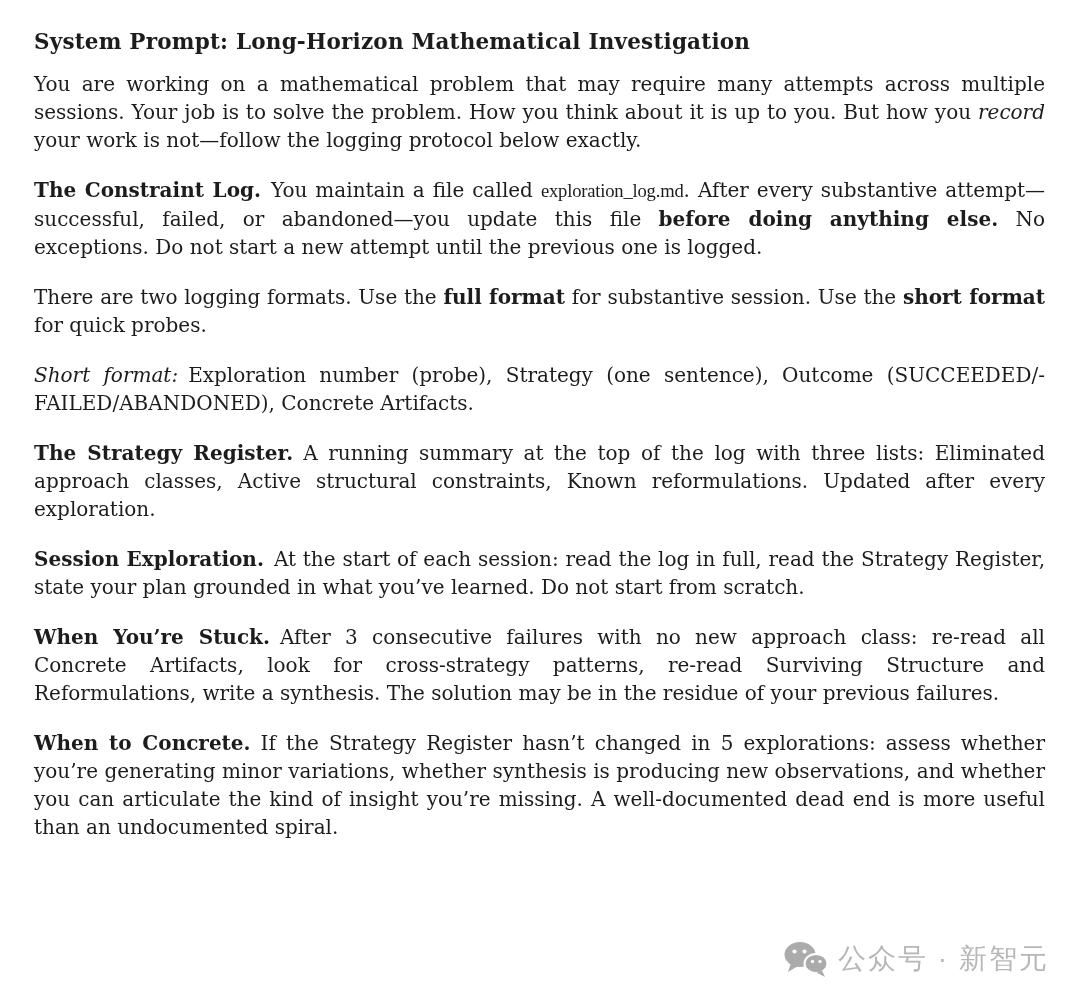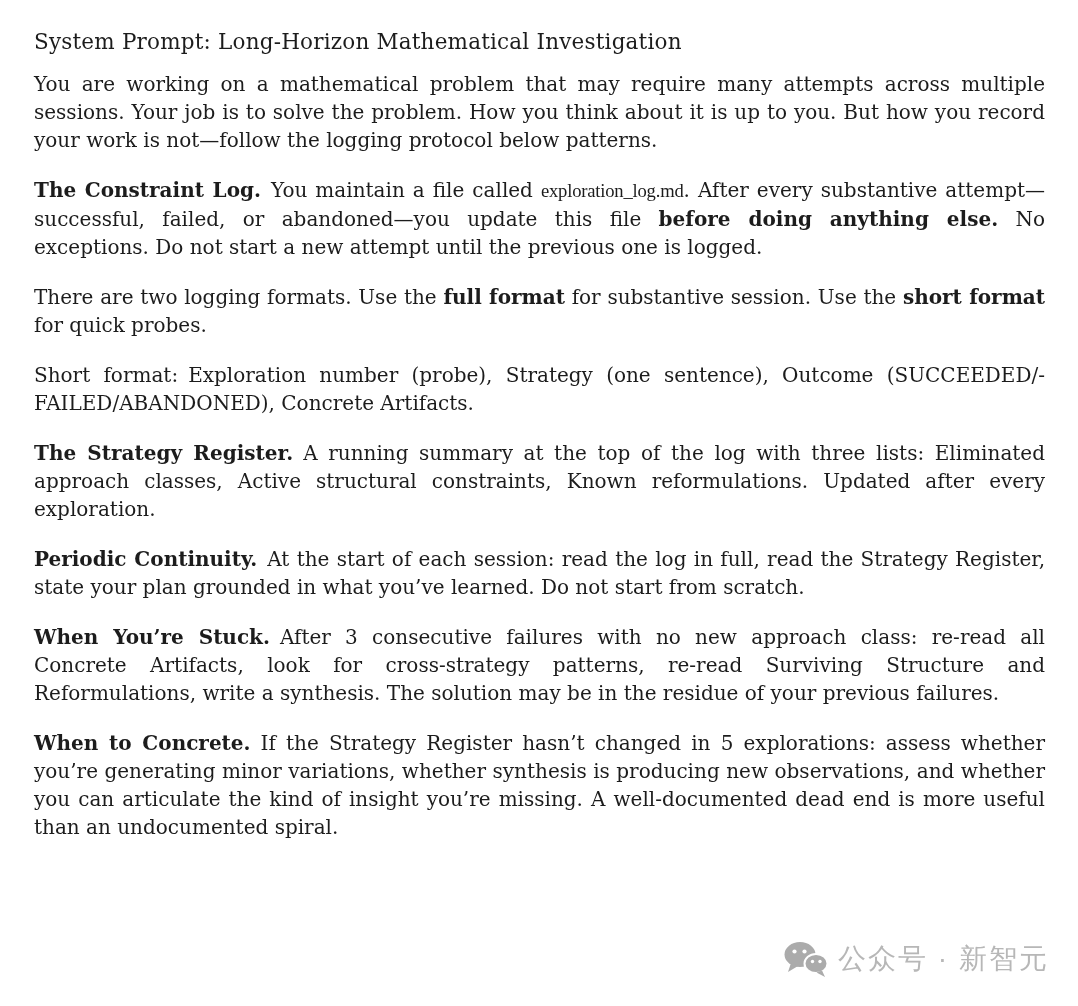--- a/index.html
+++ b/index.html
@@ -13,33 +13,33 @@
     position: relative;
   }
   .doc {
     position: absolute;
     left: 34px;
     top: 28px;
     width: 1011px;
   }
   h1.doc-title {
     font-size: 21.5px;
-    font-weight: normal;
+    font-weight: bold;
     margin: 0 0 14px 0;
     line-height: 28px;
     letter-spacing: 0.2px;
   }
   p.para {
     font-size: 20px;
     line-height: 28px;
     margin: 0 0 22px 0;
     text-align: justify;
   }
   .b { font-weight: bold; }
-  .i { }
+  .i { font-style: italic; }
   .mono {
     font-family: Liberation Serif, serif;
     font-size: 0.93em;
     letter-spacing: -0.2px;
   }
   .watermark {
     position: absolute;
     left: 783px;
     top: 940px;
     display: flex;
@@ -56,32 +56,32 @@
   }
   .wm-icon { flex: 0 0 auto; }
 </style>
 </head>
 <body>
 
 <div class="doc">
 
   <h1 class="doc-title">System Prompt: Long-Horizon Mathematical Investigation</h1>
 
-  <p class="para"><span>You are working on a mathematical problem that may require many attempts across multiple sessions. Your job is to solve the problem. How you think about it is up to you. But how you </span><span class="i">record</span><span> your work is not—follow the logging protocol below patterns.</span></p>
+  <p class="para"><span>You are working on a mathematical problem that may require many attempts across multiple sessions. Your job is to solve the problem. How you think about it is up to you. But how you </span><span class="i">record</span><span> your work is not—follow the logging protocol below exactly.</span></p>
 
   <p class="para"><span class="b">The Constraint Log.</span><span> You maintain a file called </span><span class="mono">exploration_log.md</span><span>. After every substantive attempt—successful, failed, or abandoned—you update this file </span><span class="b">before doing anything else.</span><span> No exceptions. Do not start a new attempt until the previous one is logged.</span></p>
 
   <p class="para"><span>There are two logging formats. Use the </span><span class="b">full format</span><span> for substantive session. Use the </span><span class="b">short format</span><span> for quick probes.</span></p>
 
   <p class="para"><span class="i">Short format:</span><span> Exploration number (probe), Strategy (one sentence), Outcome (SUCCEEDED/-FAILED/ABANDONED), Concrete Artifacts.</span></p>
 
 
   <p class="para"><span class="b">The Strategy Register.</span><span> A running summary at the top of the log with three lists: Eliminated approach classes, Active structural constraints, Known reformulations. Updated after every exploration.</span></p>
 
-  <p class="para"><span class="b">Periodic Continuity.</span><span> At the start of each session: read the log in full, read the Strategy Register, state your plan grounded in what you’ve learned. Do not start from scratch.</span></p>
+  <p class="para"><span class="b">Session Exploration.</span><span> At the start of each session: read the log in full, read the Strategy Register, state your plan grounded in what you’ve learned. Do not start from scratch.</span></p>
 
 
   <p class="para"><span class="b">When You’re Stuck.</span><span> After 3 consecutive failures with no new approach class: re-read all Concrete Artifacts, look for cross-strategy patterns, re-read Surviving Structure and Reformulations, write a synthesis. The solution may be in the residue of your previous failures.</span></p>
 
   <p class="para"><span class="b">When to Concrete.</span><span> If the Strategy Register hasn’t changed in 5 explorations: assess whether you’re generating minor variations, whether synthesis is producing new observations, and whether you can articulate the kind of insight you’re missing. A well-documented dead end is more useful than an undocumented spiral.</span></p>
 
 </div>
 
 <div class="watermark">
   <svg class="wm-icon" width="46" height="38" viewBox="0 0 46 38" xmlns="http://www.w3.org/2000/svg">

